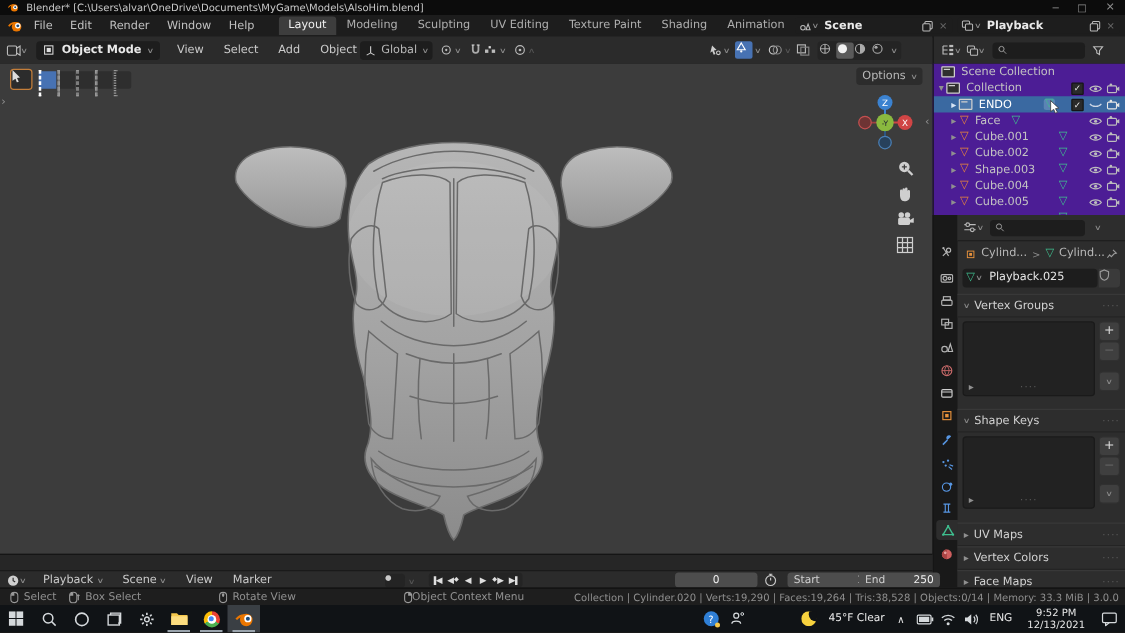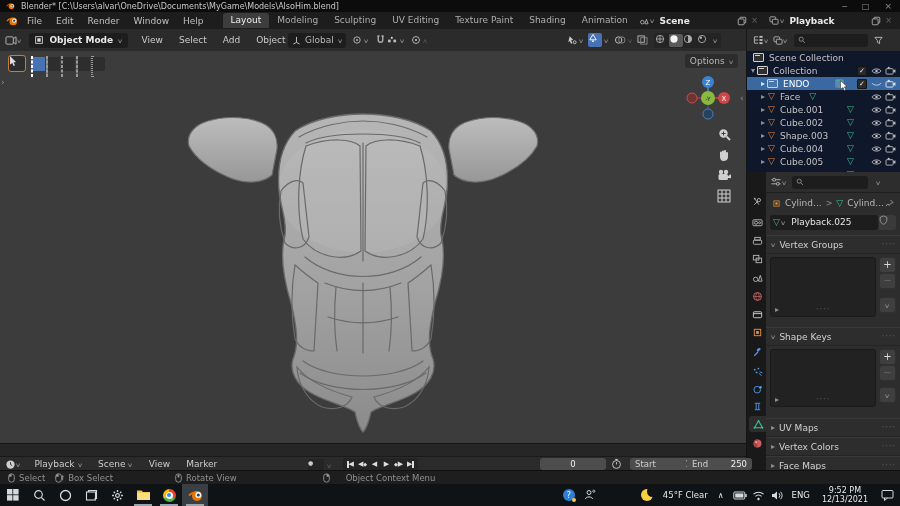--- a/index.html
+++ b/index.html
@@ -14,21 +14,21 @@
   .chevdis{color:#555;}
   
   .titlebar{left:0;top:0;width:900px;height:12px;background:#0c0c0c;}
   .menubar{left:0;top:12px;width:900px;height:17px;background:#1d1d1d;border-bottom:1px solid #111;}
   .vheader{left:0;top:29px;width:746px;height:22px;background:#2b2b2b;border-bottom:1px solid #161616;}
   .oheader{left:746px;top:29px;width:154px;height:22px;background:#2b2b2b;border-bottom:1px solid #161616;border-left:1px solid #161616;}
   .menu-item{padding:0 7px;color:#c0c0c0;}
   .wtab{padding:2px 8px 3px 8px;color:#aeaeae;border-radius:3px 3px 0 0;}
   .wtab.active{background:#3d3d3d;color:#efefef;}
   
-  .outliner{left:746px;top:51px;width:154px;height:121px;background:#0f172a;border-left:1px solid #141414;overflow:hidden;}
+  .outliner{left:746px;top:51px;width:154px;height:121px;background:#4c1d95;border-left:1px solid #141414;overflow:hidden;}
   .orow{position:relative;height:13px;display:flex;align-items:center;font-size:9px;color:#c3c3c3;}
   .orow.sel{background:#3a69a1;color:#fff;}
   .cb{width:8px;height:8px;background:#2a2a2a;border:1px solid #151515;border-radius:1px;
       color:#e6e6e6;font-size:7px;line-height:8px;text-align:center;}
   .tri{font-size:9px;line-height:9px;}
   .tri.orange{color:#e8853c;} .tri.green{color:#3fbf8f;}
   .colbox{width:9px;height:7px;border:1px solid #cfcfcf;border-radius:1px;background:#2f2f2f;position:relative;}
   .colbox:after{content:"";position:absolute;left:1px;top:1px;width:5px;height:1px;background:#cfcfcf;}
   
   .props{left:766px;top:172px;width:134px;height:298px;background:#2d2d2d;}
@@ -863,22 +863,23 @@
           <rect x="3" y="1.5" width="2" height="3.5" rx="1" fill="#9a9a9a"></rect>
         </svg>
     </span>
     <span class="f85 dim" style="margin-left:4px">Rotate View</span>
     <span class="ico" style="margin-left:86px">
       <svg width="7" height="10" viewBox="0 0 8 11">
           <rect x="0.8" y="0.8" width="6.4" height="9.4" rx="3" fill="none" stroke="#9a9a9a"></rect>
           <path d="M4 1a3 3 0 0 1 3 3H4z" fill="#9a9a9a"></path>
         </svg>
     </span>
-    <span class="f85 dim" style="margin-left:16px">Object Context Menu</span>
+    <span class="f85 dim" style="margin-left:0">Object Context Menu</span>
     <span style="flex:1"></span>
+    <span class="f8" style="color:#8f8f8f;margin-right:5px">Collection | Cylinder.020 | Verts:19,290 | Faces:19,264 | Tris:38,528 | Objects:0/14 | Memory: 33.3 MiB | 3.0.0</span>
   </div>
 
   <div class="ab taskbar fx">
     <span class="tkbtn">
       <svg width="12" height="12" viewBox="0 0 12 12">
           <rect x="0" y="0" width="5.4" height="5.4" fill="#d5d9dc"></rect>
           <rect x="6.2" y="0" width="5.4" height="5.4" fill="#d5d9dc"></rect>
           <rect x="0" y="6.2" width="5.4" height="5.4" fill="#d5d9dc"></rect>
           <rect x="6.2" y="6.2" width="5.4" height="5.4" fill="#d5d9dc"></rect>
         </svg>

